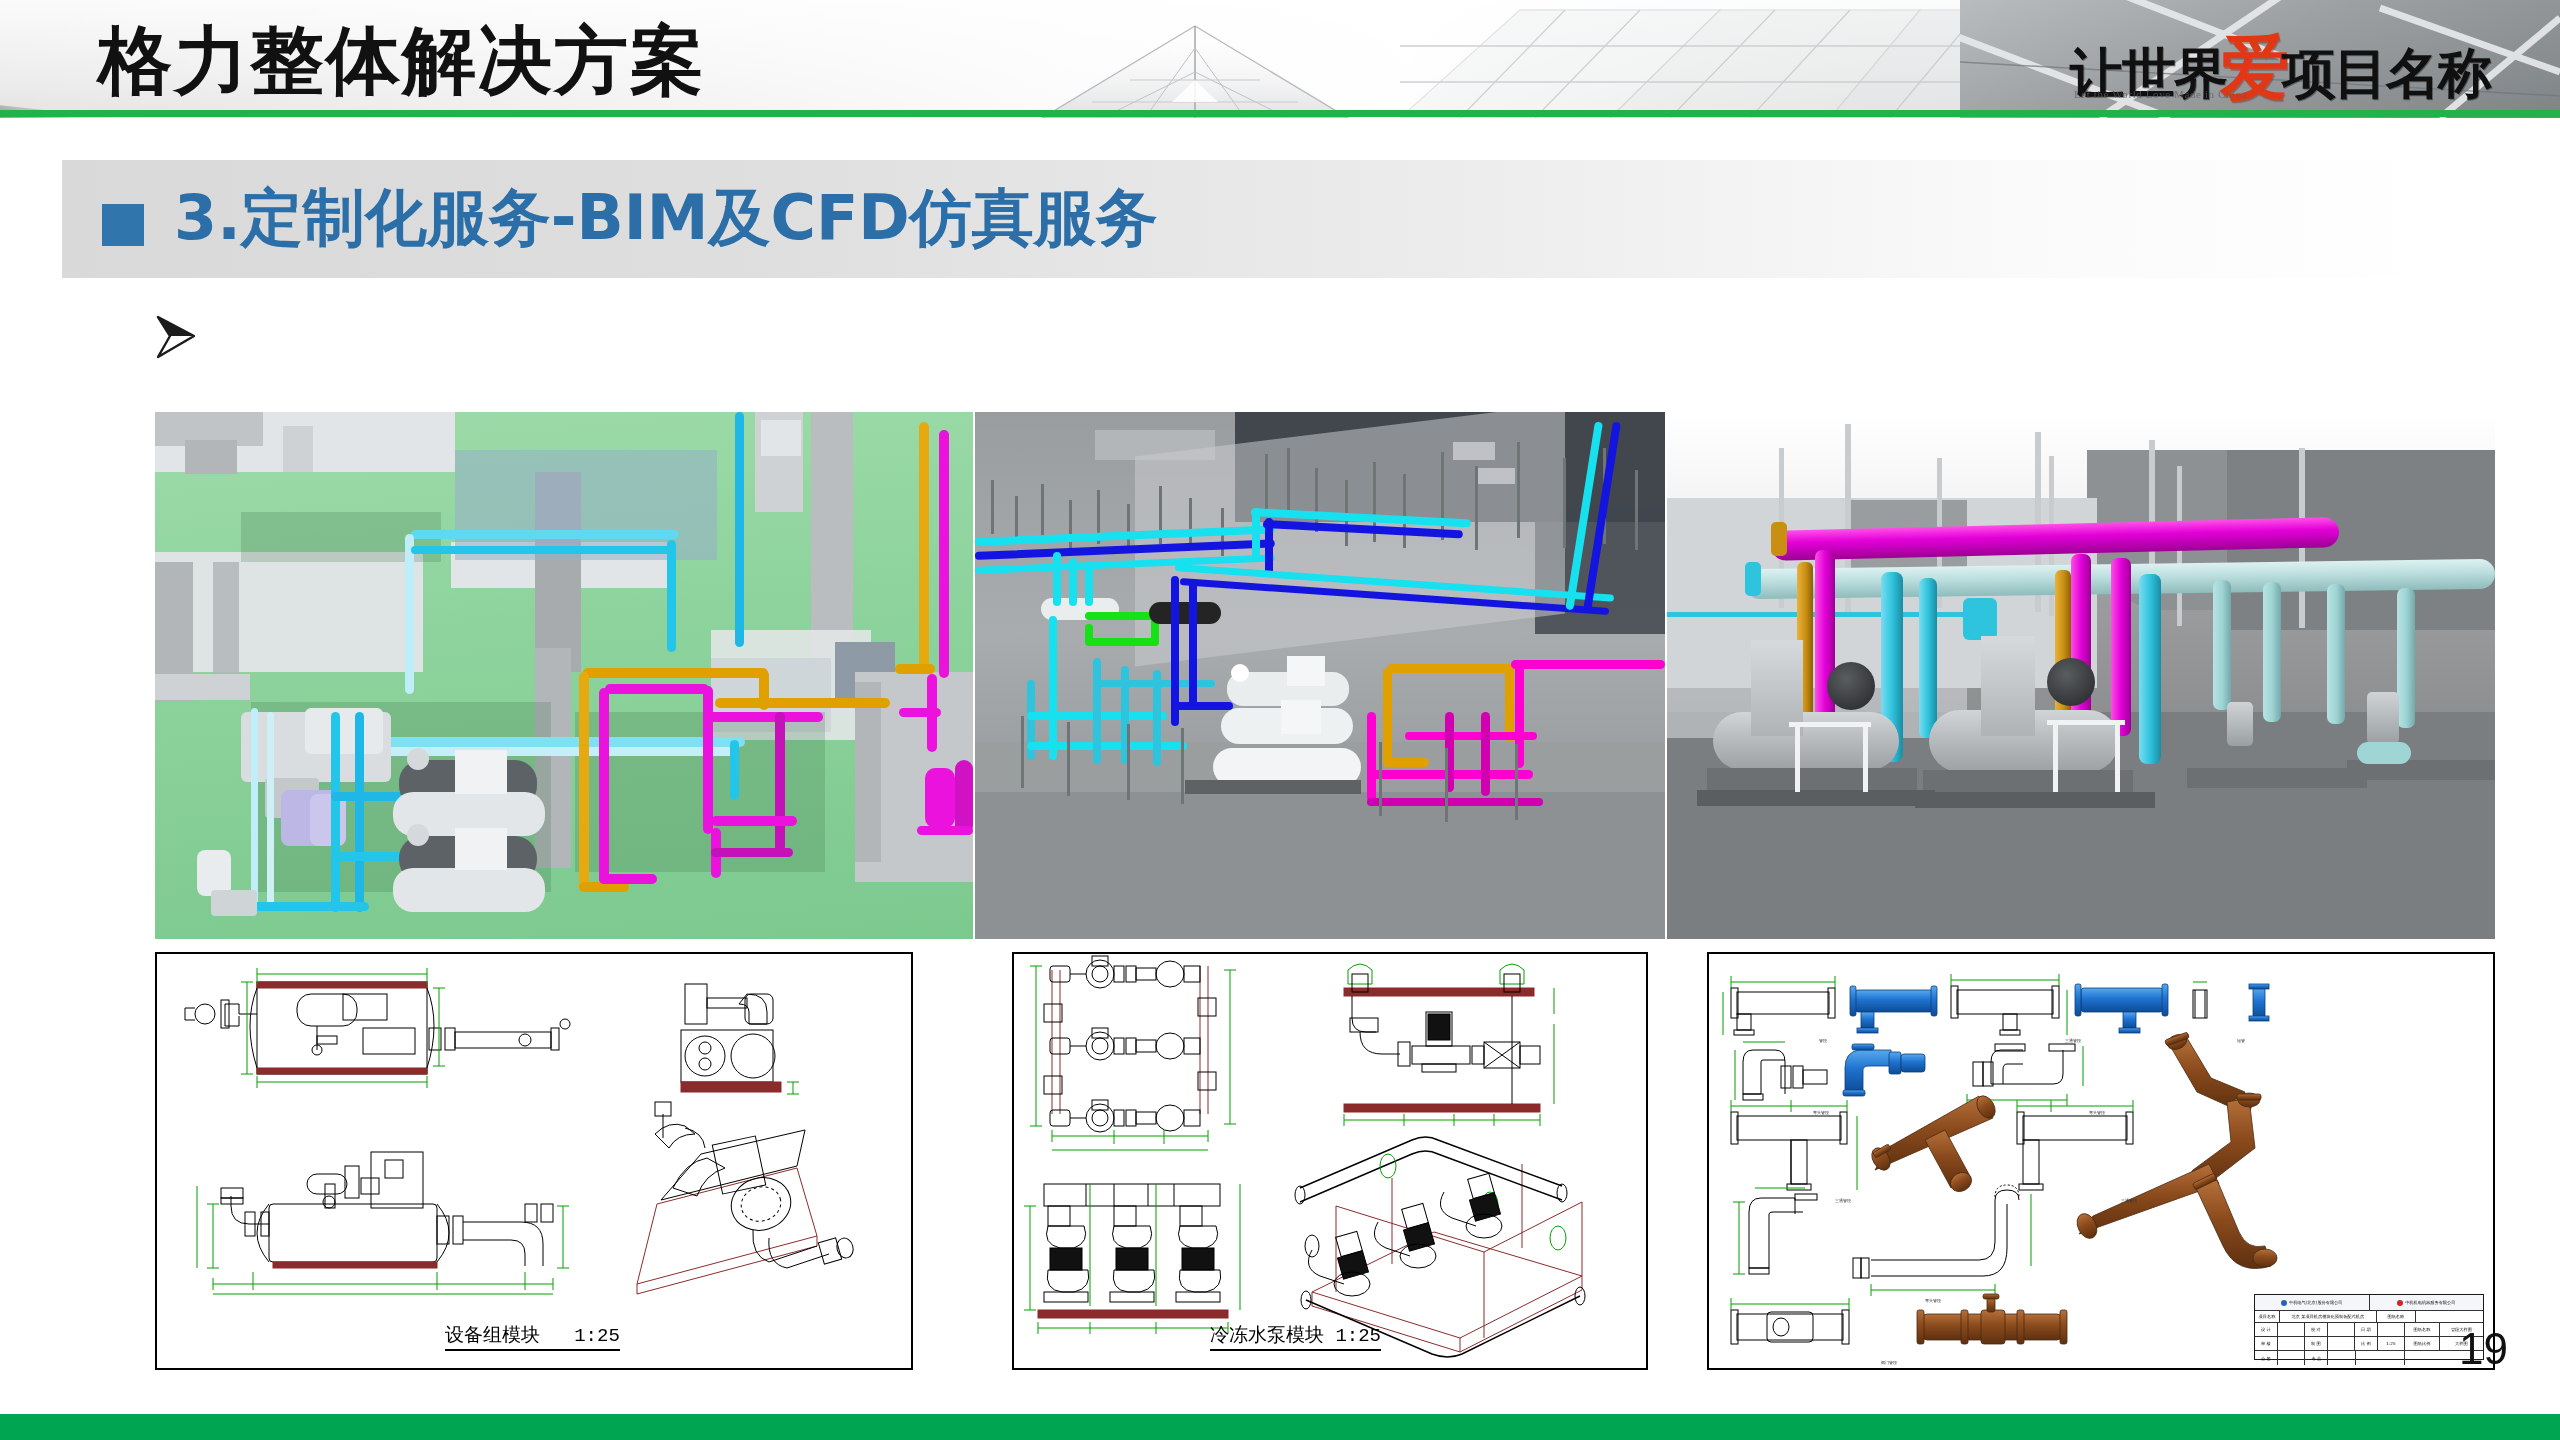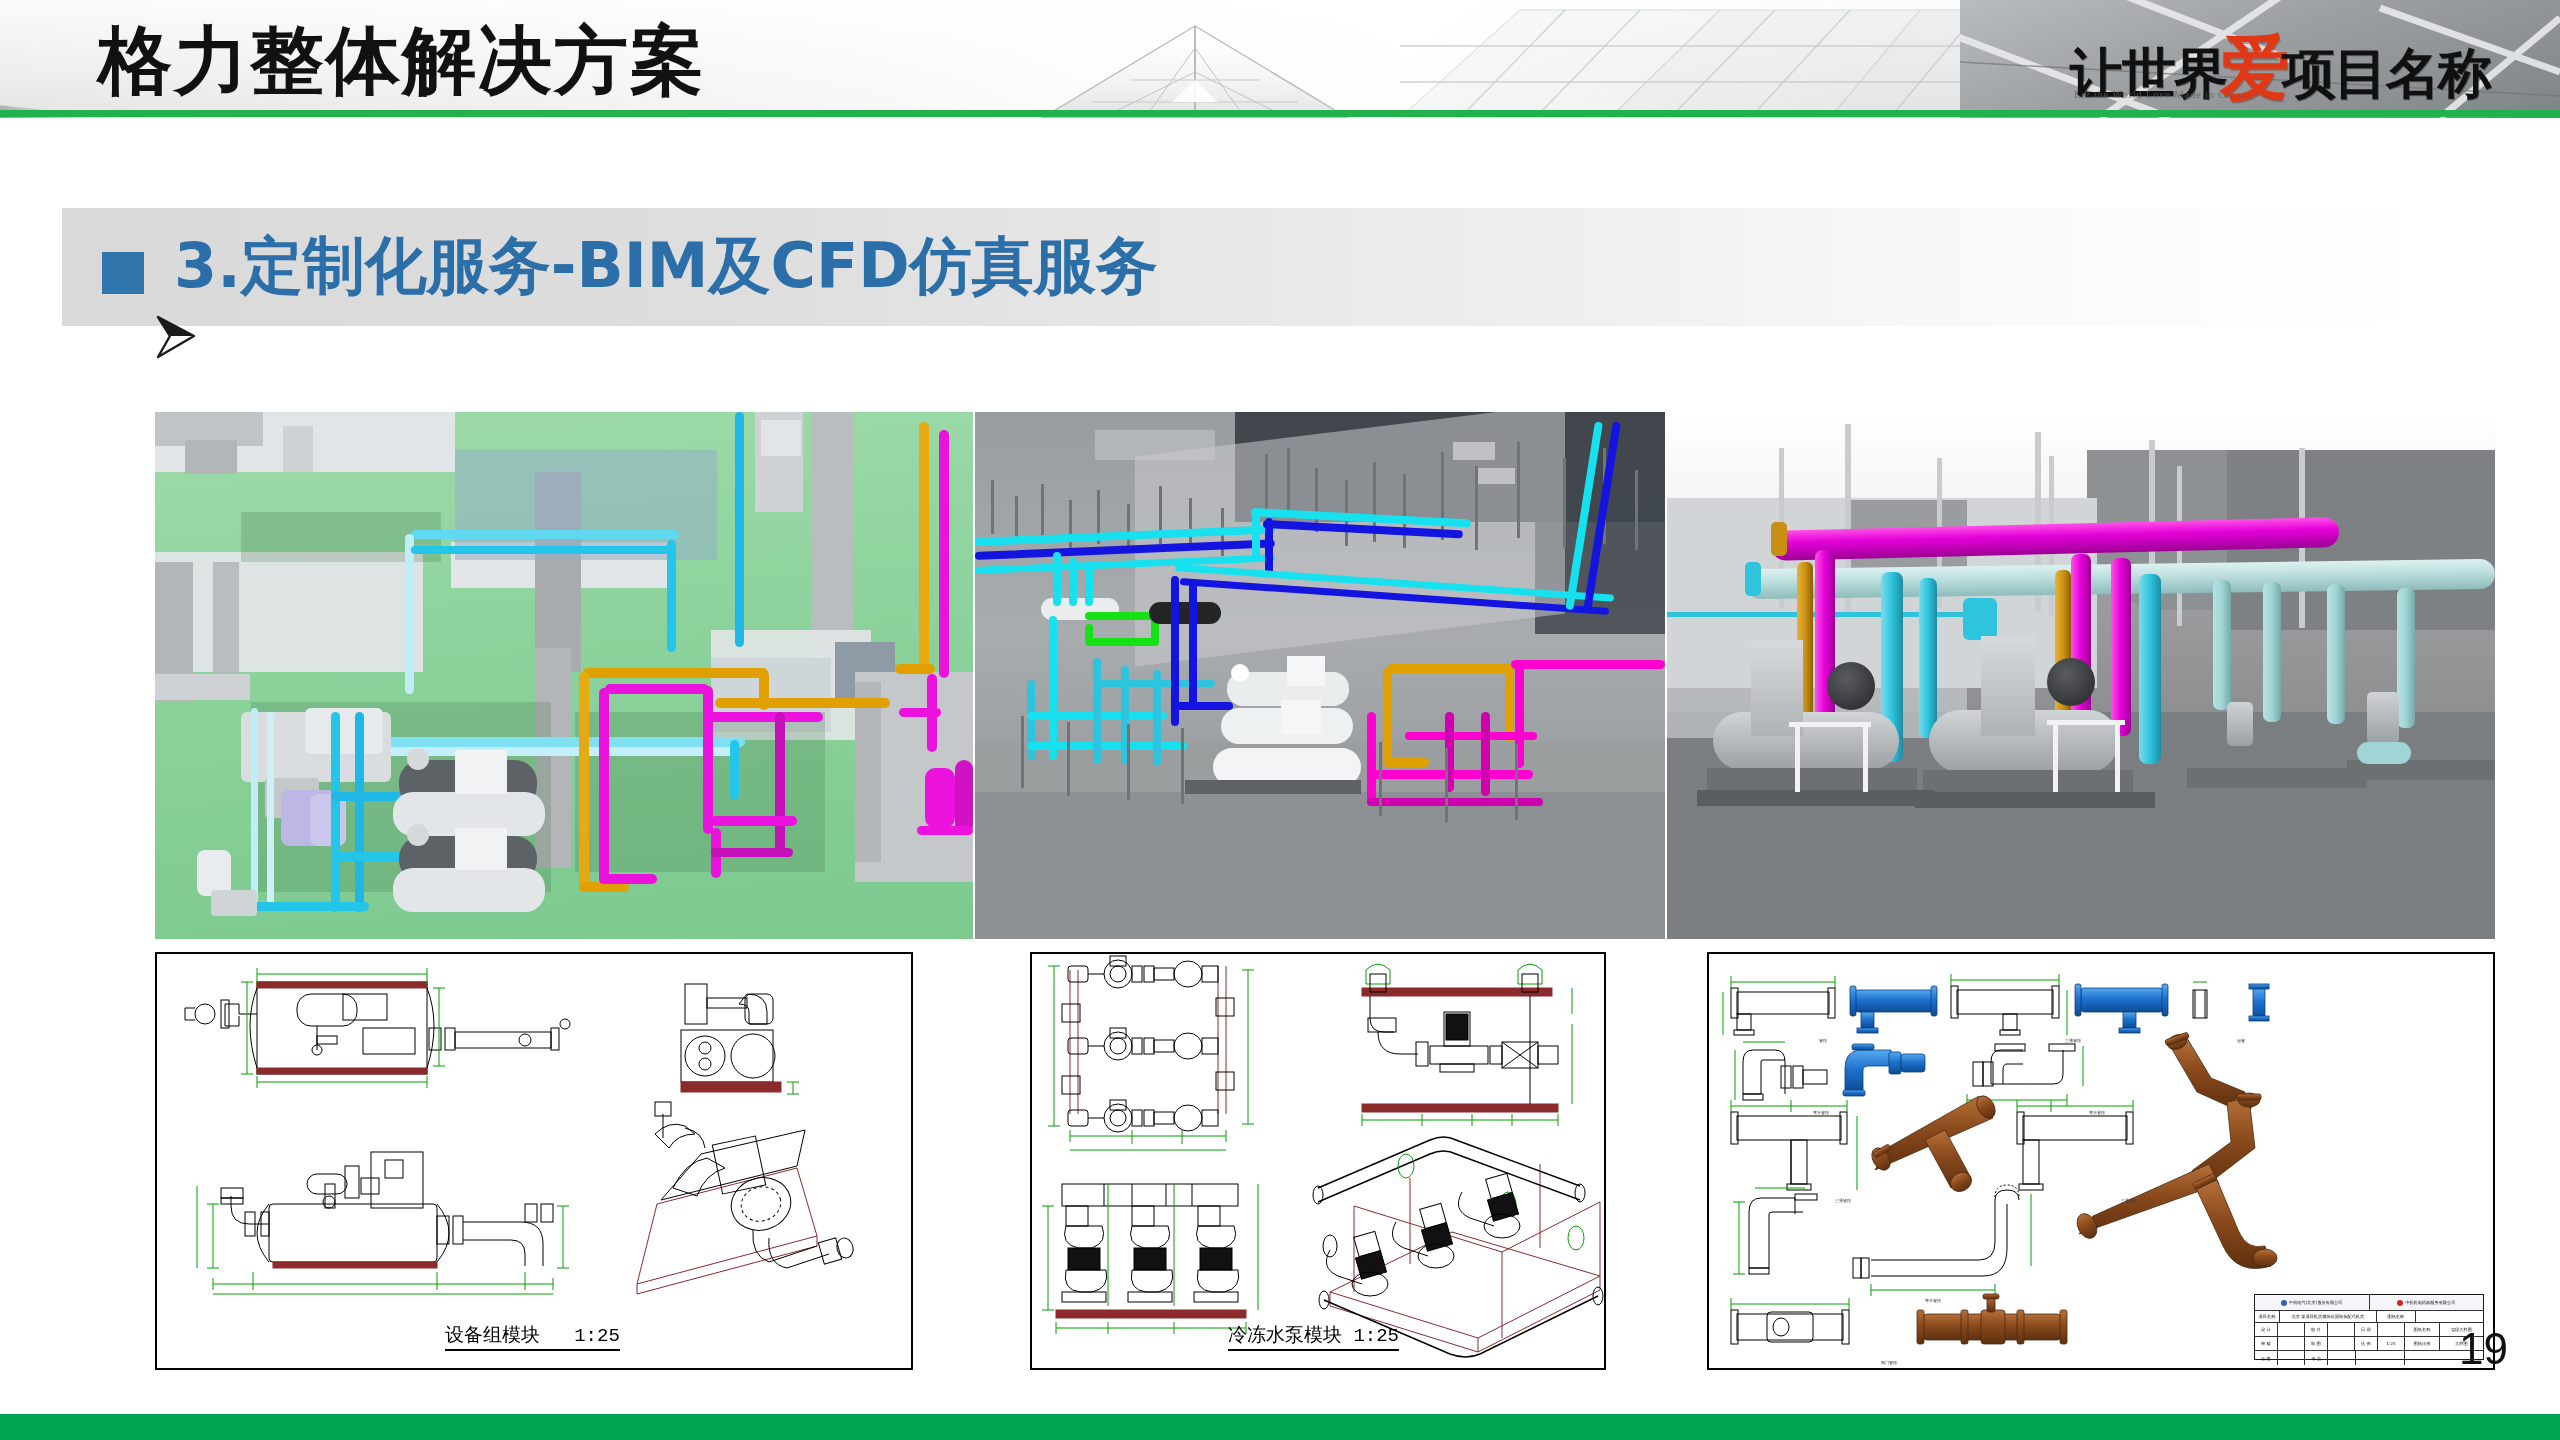--- a/index.html
+++ b/index.html
@@ -41,21 +41,21 @@
       letter-spacing:.6px; font-family:"Liberation Serif",serif; opacity:.75; }
 
   .header-green { position:absolute; left:0; top:110px; width:2560px; height:7px;
       background:#22b14c; z-index:8; }
   .header-edge { position:absolute; left:0; top:96px; width:120px; height:22px;
       background:linear-gradient(200deg,#ffffff 0%, #cfcfcf 60%, #9aa0a2 100%);
       clip-path:polygon(0 100%,0 42%,100% 100%); z-index:7; }
 
   
   .section-bar { position:absolute; left:62px; top:160px; width:2395px; height:118px;
-      background:linear-gradient(90deg,#d9d9d9 0%,#dedede 28%,#ececec 58%,#fafafa 82%,#ffffff 100%);margin-top:48px; }
+      background:linear-gradient(90deg,#d9d9d9 0%,#dedede 28%,#ececec 58%,#fafafa 82%,#ffffff 100%); }
   .section-bullet { position:absolute; left:40px; top:44px; width:42px; height:42px;
       background:#3175ad; }
   .section-title { position:absolute; left:112px; top:18px;
       font-size:62px; font-weight:bold; color:#2b6ea8; white-space:nowrap;
       font-family:"DejaVu Sans","Liberation Sans",sans-serif; line-height:80px;
       letter-spacing:0px; }
 
   
   .bullet-row { position:absolute; left:150px; top:305px; width:1400px; height:70px; }
   .bullet-arrow { position:absolute; left:0; top:6px; width:52px; height:52px; }
@@ -90,21 +90,21 @@
   .r3 .wall { position:absolute; background:#8c8f92; }
   .r3 .floor { position:absolute; background:#818486; }
   .chiller-body { position:absolute; border-radius:10px;
       background:linear-gradient(180deg,#d2d5d8 0%,#b9bcbf 45%,#9ea1a4 100%); }
   .panel-box { position:absolute; background:linear-gradient(180deg,#d7dadd,#b0b3b6); }
   .base { position:absolute; background:#6d7073; }
 
   
   .cad { position:absolute; background:#ffffff; border:2px solid #000; overflow:hidden; }
   .c1 { left:155px;  top:952px; width:758px; height:418px; }
-  .c2 { left:1012px; top:952px; width:576px; height:418px;margin-left:18px; }
+  .c2 { left:1012px; top:952px; width:636px; height:418px; }
   .c3 { left:1707px; top:952px; width:788px; height:418px; }
   .cad-caption { position:absolute; font-family:Liberation Mono, monospace;
       font-size:19px; color:#000; white-space:nowrap; }
   .cad-caption u { text-decoration:none; border-bottom:2px solid #000; padding-bottom:2px; }
 
   
   .titleblock { position:absolute; right:9px; bottom:8px; width:230px; height:66px;
       border:1px solid #1a1a1a; background:#fff; font-size:4px; }
   .tb-row { display:flex; border-bottom:1px solid #333; height:14px; }
   .tb-row:last-child { border-bottom:none; }

